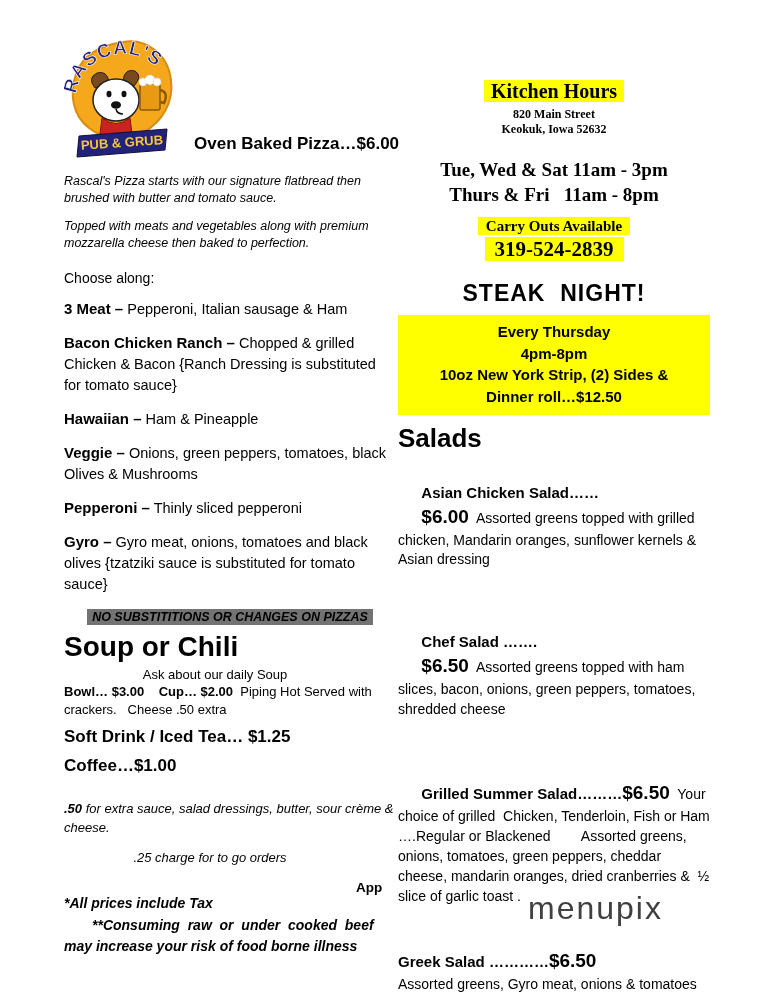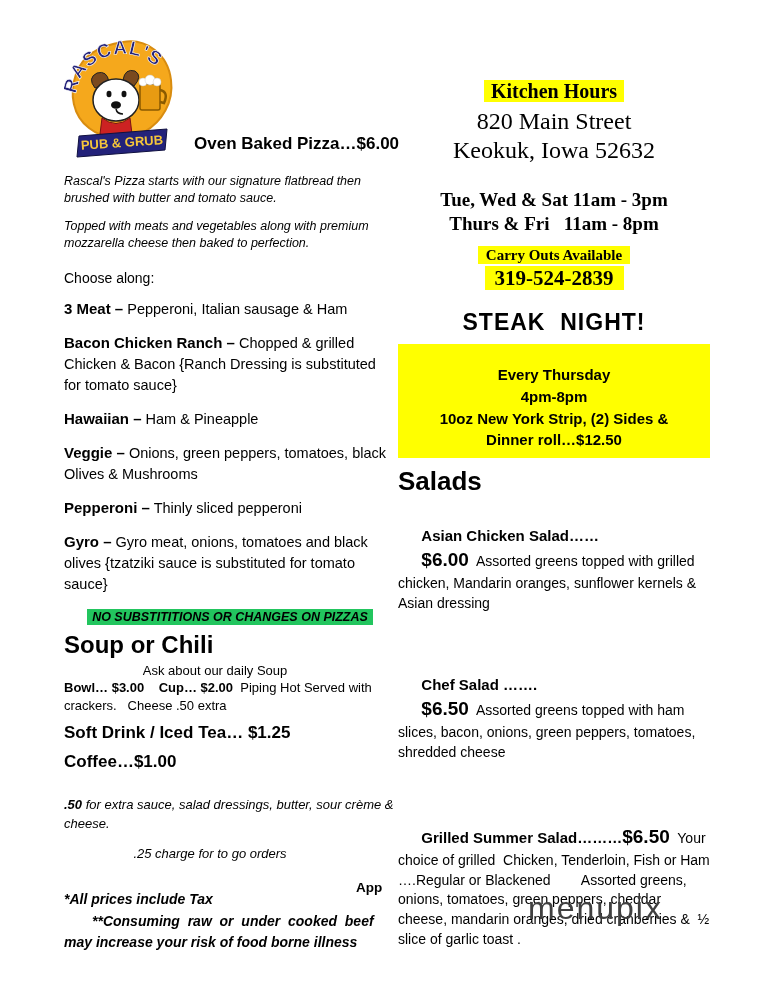--- a/index.html
+++ b/index.html
@@ -36,27 +36,27 @@
     font-style: italic;
     font-size: 12.5px;
     line-height: 1.35;
     margin: 11px 0 0;
   }
   .choose { font-size: 14px; margin: 18px 0 12px; }
   .pizza-item { font-size: 14.5px; line-height: 1.45; margin: 0 0 12px; }
   .pizza-item b { font-size: 15px; }
   .no-subs { text-align: center; margin: 2px 0 6px; }
   .no-subs span {
-    background: #22c55e;
+    background: #737373;
     font-weight: bold;
     font-style: italic;
     font-size: 12.5px;
     padding: 1px 5px;
   }
-  .soup-title { font-size: 24px; font-weight: bold; margin: 4px 0 4px; }
+  .soup-title { font-size: 28px; font-weight: bold; margin: 4px 0 4px; }
   .soup-line1 { font-size: 13px; text-align: center; margin: 0 30px 0 0; }
   .soup-detail { font-size: 13px; line-height: 1.4; margin: 1px 0 0; }
   .drink { font-size: 17px; font-weight: bold; margin: 8px 0 0; }
   .drink.coffee { margin-top: 9px; }
   .extra-note { font-style: italic; font-size: 13px; line-height: 1.45; margin: 24px 0 0; }
   .extra-note b { font-style: italic; }
   .togo { font-style: italic; font-size: 13px; text-align: center; margin: 12px 40px 0 0; }
   .tax { font-weight: bold; font-style: italic; font-size: 14px; margin: 30px 0 0; }
   .disclaimer {
     font-weight: bold;
@@ -75,21 +75,21 @@
     width: 312px;
   }
   .kh { font-family: "Liberation Serif", serif; text-align: center; }
   .kh-label span {
     background: #ffff00;
     font-weight: bold;
     font-size: 20px;
     padding: 0 7px;
     text-align: right;
   }
-  .kh-addr { font-weight: normal; font-size: 24px; line-height: 1.22; }
+  .kh-addr { font-weight: bold; font-size: 12px; line-height: 1.22; }
   .kh-addr.first { margin-top: 4px; }
   .kh-hours { font-weight: bold; font-size: 19px; line-height: 1.3; }
   .kh-hours.first { margin-top: 22px; }
   .carry { text-align: center; margin-top: 8px; line-height: 1.25; }
   .carry .c1 {
     background: #ffff00;
     font-family: "Liberation Serif", serif;
     font-weight: bold;
     font-size: 15px;
     padding: 1px 8px;
@@ -107,21 +107,21 @@
     font-weight: bold;
     letter-spacing: 1px;
     margin: 18px 0 8px;
   }
   .steak-block {
     background: #ffff00;
     text-align: center;
     font-weight: bold;
     font-size: 15px;
     line-height: 1.45;
-    padding: 20px 2px 7px;
+    padding: 6px 2px 7px;
   }
   .salads-title { font-size: 26px; font-weight: bold; margin: 8px 0 8px; }
   .salad { font-size: 14px; line-height: 1.42; margin: 0 0 21px; }
   .salad .sname { font-weight: bold; font-size: 15px; }
   .salad .sprice { font-weight: bold; font-size: 19px; }
   .salad .sdesc { font-size: 14px; }
   .salad .sdesc.block { display: block; }
 
   
   .app-label {

